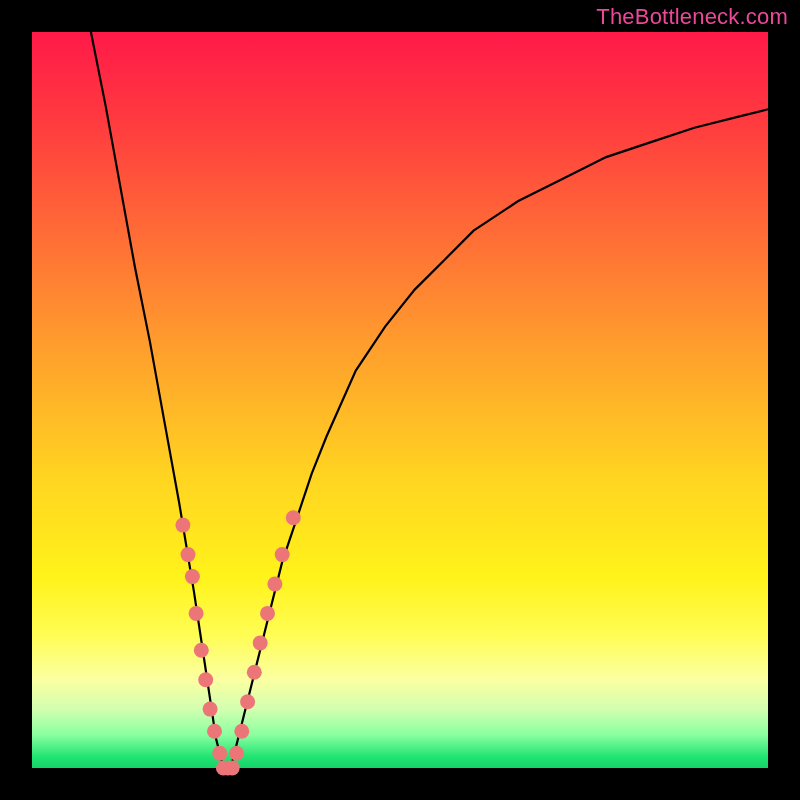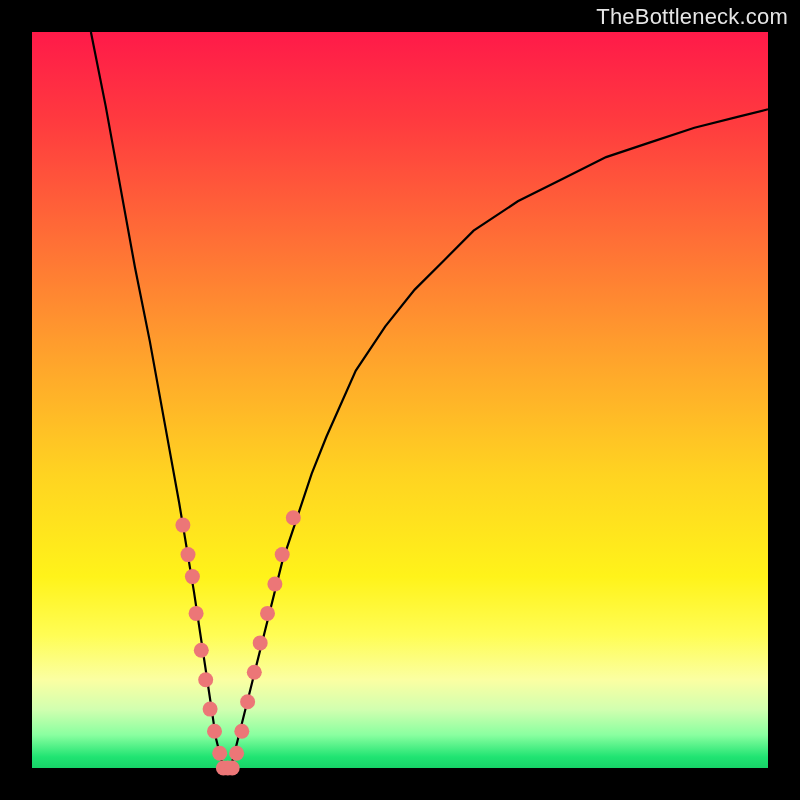--- a/index.html
+++ b/index.html
@@ -14,21 +14,21 @@
   .frame {
     position: relative;
     width: 800px;
     height: 800px;
     background: #000;
   }
   .watermark {
     position: absolute;
     top: 4px;
     right: 12px;
-    color: #e5e5e5;
+    color: #ec4899;
     font-size: 22px;
     font-weight: 500;
     letter-spacing: 0.2px;
     z-index: 10;
   }
   svg { display: block; }
 </style>
 </head>
 <body>
 

